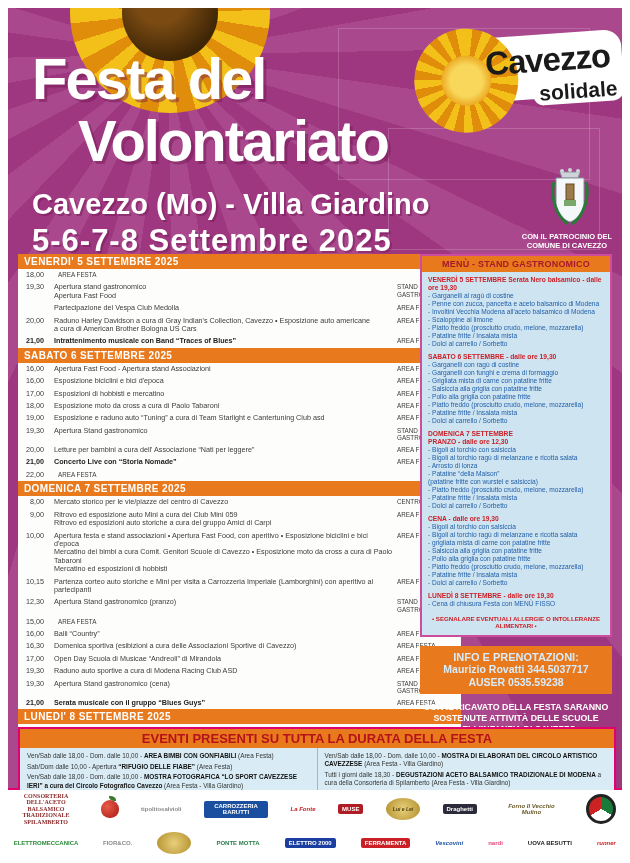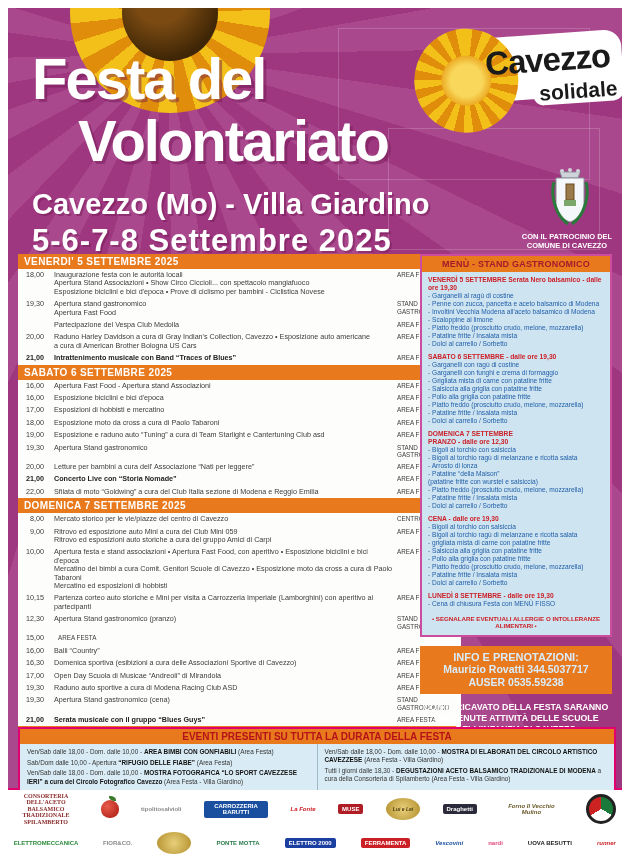--- a/index.html
+++ b/index.html
@@ -54,21 +54,21 @@
   .m-head:first-child{margin-top:0;}
   .m-item{color:#1f5fa8; font-size:6.6px; line-height:8px;}
   .m-note{color:#cc2027; font-weight:bold; font-size:6.2px; text-align:center; margin-top:7px;}
   .info{background:#e8791c; color:#d8ecfb; text-align:center; font-weight:bold; padding:5px 2px; margin-top:9px;}
   .info .i-title{font-size:11px;}
   .info .i-line{font-size:10.5px; line-height:13px;}
   .ricavato{color:#fff; font-weight:bold; text-align:center; font-size:8.8px; line-height:11px; margin-top:8px;}
 
   
   .events{position:absolute; left:18px; top:727px; width:594px; border:2px solid #e0006e; background:#d9ecf5;}
-  .ev-bar{background:#e8791c; color:#b5121b; font-weight:bold; text-align:center; font-size:10px; padding:2px 0;}
+  .ev-bar{background:#e8791c; color:#b5121b; font-weight:bold; text-align:center; font-size:13px; padding:2px 0;}
   .ev-body{display:flex;}
   .ev-col{flex:1; padding:4px 7px; font-size:6.4px; line-height:8.2px; color:#333;}
   .ev-col + .ev-col{border-left:1px solid #9db8c6;}
   .ev-item{margin-bottom:2.5px;}
   .ev-item b{color:#111;}
 
   
   .sponsors{position:absolute; left:0; top:790px; width:630px; height:73px; background:#fff; padding:2px 14px; box-sizing:border-box;}
   .sp-row{display:flex; align-items:center; justify-content:space-between; height:34px;}
   .chip{display:flex; align-items:center; justify-content:center; text-align:center; font-size:6px; line-height:6.5px; font-weight:bold; max-width:64px;}
@@ -123,21 +123,20 @@
     <div class="patronage">
       <div>CON IL PATROCINIO DEL</div>
       <div>COMUNE DI CAVEZZO</div>
     </div>
   </div>
 
   <div class="schedule">
       <div class="day-header">VENERDI' 5 SETTEMBRE 2025</div>
       <div class="row">
          <div class="time">18,00</div>
-         <div class="desc">Inaugurazione festa con le autorità locali<br>Apertura Stand Associazioni • Show Circo Ciccioli... con spettacolo mangiafuoco<br>Esposizione biciclini e bici d'epoca • Prove di ciclismo per bambini - Ciclistica Novese</div>
          <div class="loc">AREA FESTA</div>
        </div>
       <div class="row">
          <div class="time">19,30</div>
          <div class="desc">Apertura stand gastronomico<br>Apertura Fast Food</div>
          <div class="loc">STAND GASTRONOMICO</div>
        </div>
       <div class="row">
          <div class="time"></div>
          <div class="desc">Partecipazione del Vespa Club Medolla</div>
@@ -189,21 +188,20 @@
          <div class="desc">Letture per bambini a cura dell' Associazione “Nati per leggere”</div>
          <div class="loc">AREA FESTA</div>
        </div>
       <div class="row bold">
          <div class="time">21,00</div>
          <div class="desc">Concerto Live con “Storia Nomade”</div>
          <div class="loc">AREA FESTA</div>
        </div>
       <div class="row">
          <div class="time">22,00</div>
-         <div class="desc">Sfilata di moto “Goldwing” a cura del Club Italia sezione di Modena e Reggio Emilia</div>
          <div class="loc">AREA FESTA</div>
        </div>
       <div class="day-header">DOMENICA 7 SETTEMBRE 2025</div>
       <div class="row">
          <div class="time">8,00</div>
          <div class="desc">Mercato storico per le vie/piazze del centro di Cavezzo</div>
          <div class="loc">CENTRO</div>
        </div>
       <div class="row">
          <div class="time">9,00</div>

